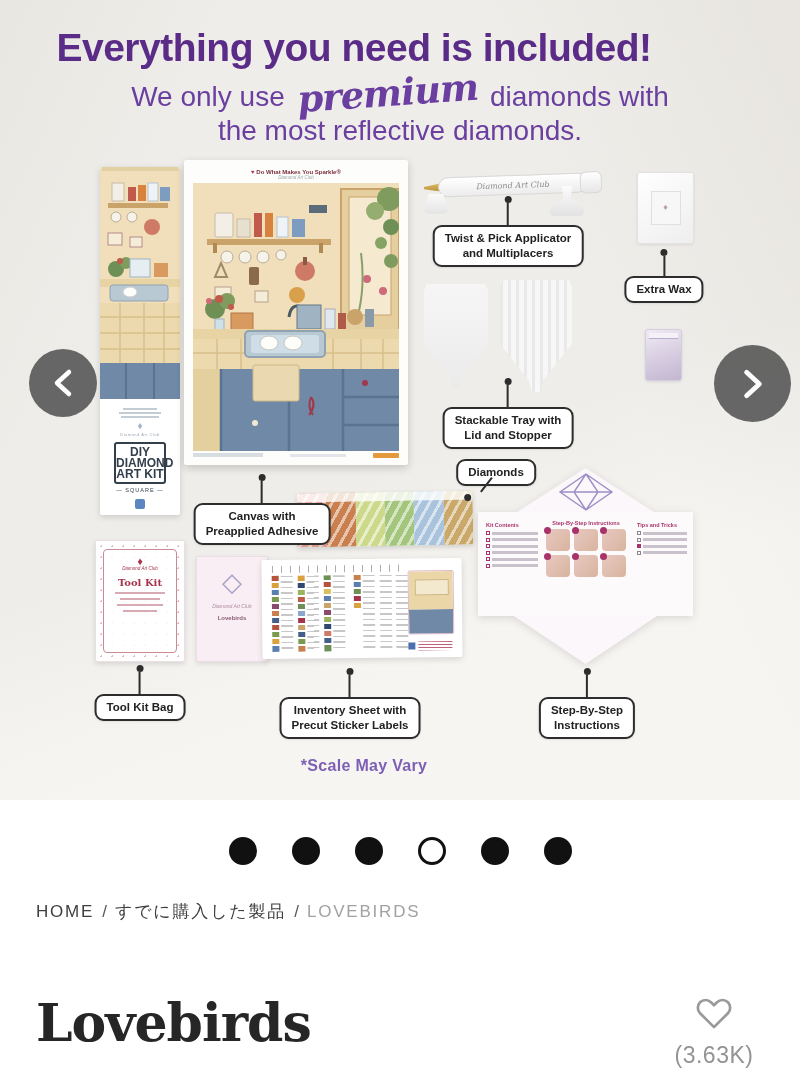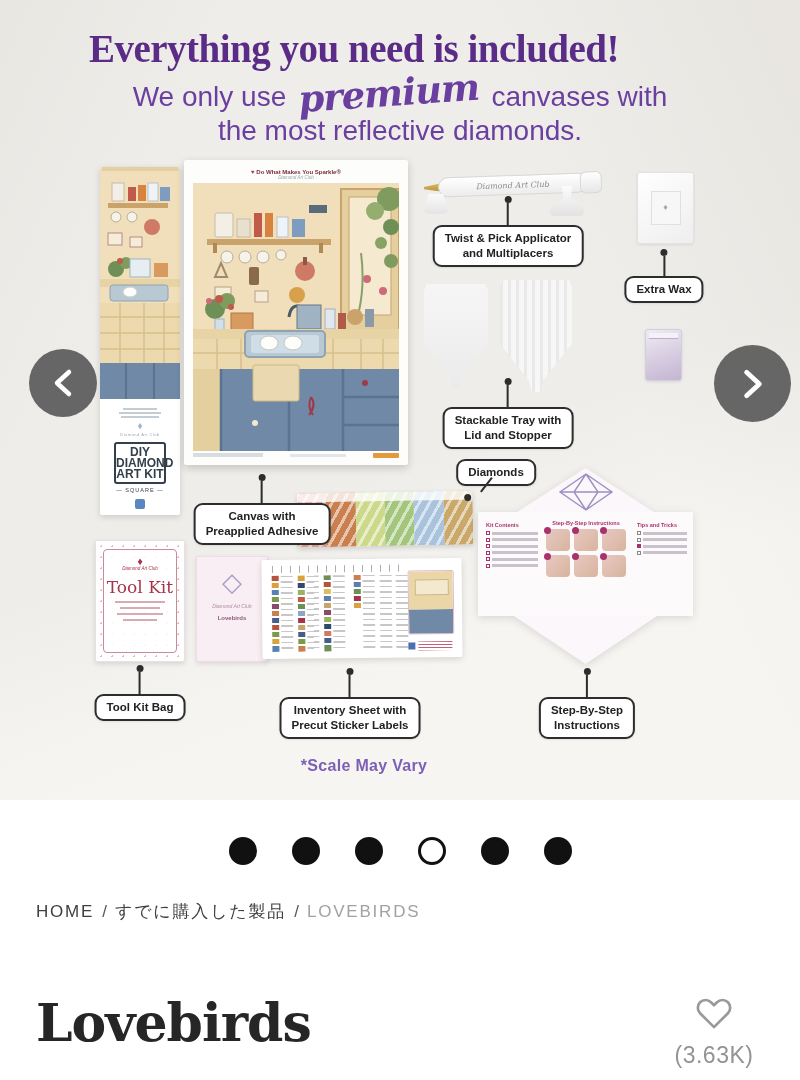--- a/index.html
+++ b/index.html
@@ -8,21 +8,21 @@
 
   
   .hero { position:absolute; left:0; top:0; width:800px; height:800px;
     background:
       linear-gradient(115deg, rgba(215,212,206,.25) 0%, rgba(255,255,255,0) 22%),
       linear-gradient(245deg, rgba(210,206,200,.22) 4%, rgba(255,255,255,0) 30%),
       linear-gradient(160deg, rgba(222,219,213,.30) 55%, rgba(255,255,255,0) 75%),
       #f6f5f2; }
 
   .hero-heading { position:absolute; left:0; top:26px; width:708px; text-align:center;
-    font-family:Liberation Serif, serif; font-weight:bold; font-size:39px; color:#5b2c87; letter-spacing:-.5px; }
+    font-family:Liberation Sans, sans-serif; font-weight:bold; font-size:39px; color:#5b2c87; letter-spacing:-.5px; }
   .hero-sub { position:absolute; left:0; top:76px; width:800px; text-align:center;
     font-size:28px; color:#6a3fa0; line-height:34px; }
   .hero-sub .row1 { display:flex; justify-content:center; align-items:baseline; gap:12px; }
   .script { font-family:"DejaVu Serif", serif; font-style:italic; font-weight:bold; font-size:37px;
     transform:rotate(-4deg); display:inline-block; letter-spacing:-1px; }
 
   
   .callout { position:absolute; display:flex; flex-direction:column; align-items:center; transform:translateX(-50%); }
   .c-dot { width:7px; height:7px; border-radius:50%; background:#2d2d2d; }
   .c-line { width:2px; background:#2d2d2d; }
@@ -93,21 +93,21 @@
   .diamond-bags::before { content:""; position:absolute; left:0; top:0; width:100%; height:9px;
     background:rgba(255,255,255,.8); z-index:2; }
 
   .toolkit { left:95px; top:540px; width:90px; height:122px; background:#fff; border:1px solid #eadfe2;
     box-shadow:0 2px 5px rgba(0,0,0,.12); border-radius:2px; padding:8px 7px; text-align:center;
     background-image:radial-gradient(rgba(165,52,74,.35) 1px, transparent 1px); background-size:11px 11px; }
   .toolkit-inner { border:1px solid #c98a96; border-radius:4px; background:rgba(255,255,255,.85);
     height:100%; padding-top:6px; }
   .toolkit-inner .dia { color:#a5344a; font-size:11px; line-height:10px; }
   .toolkit-inner .brand { font-size:4.5px; color:#a5344a; font-style:italic; }
-  .toolkit-title { font-family:"DejaVu Serif", serif; font-weight:normal; color:#a5344a; font-size:17px; margin-top:6px; }
+  .toolkit-title { font-family:"DejaVu Serif", serif; font-weight:bold; color:#a5344a; font-size:10px; margin-top:6px; }
   .toolkit-inner .bar { height:2px; background:#d8aab3; margin:4px auto; }
 
   .insert-cover { left:196px; top:556px; width:72px; height:106px; background:#f8eef3; border:1px solid #ecdce5;
     box-shadow:0 2px 5px rgba(0,0,0,.1); text-align:center; padding-top:12px; }
   .insert-cover .dia-line { color:#a9a0c9; font-size:26px; line-height:26px; font-weight:normal; }
   .insert-cover .brand { font-size:5px; color:#b08aa0; font-style:italic; margin-top:8px; }
   .insert-cover .title { font-size:6px; color:#8a5a74; font-weight:bold; margin-top:6px; }
 
   .inv-sheet { left:262px; top:559px; width:200px; height:99px; background:#fff; transform:rotate(-.6deg);
     box-shadow:0 2px 6px rgba(0,0,0,.14); border-radius:2px; position:absolute; }
@@ -179,21 +179,21 @@
 
 <div class="page">
 
   <section class="hero">
 
     <h1 class="hero-heading">Everything you need is included!</h1>
     <div class="hero-sub">
       <div class="row1">
         <span>We only use</span>
         <span class="script">premium</span>
-        <span>canvases with</span>
+        <span>diamonds with</span>
       </div>
       <div>the most reflective diamonds.</div>
     </div>
 
     <div class="piece box-spine">
       <svg class="art" viewBox="0 0 80 232">
         <rect width="80" height="232" fill="#f0dfba"></rect>
         <rect x="2" y="0" width="76" height="4" fill="#e2cfa2"></rect>
         <rect x="8" y="36" width="60" height="5" fill="#c9a36a"></rect>
         <rect x="12" y="16" width="12" height="18" fill="#f3efe6" stroke="#c5bba7" stroke-width="1"></rect>

